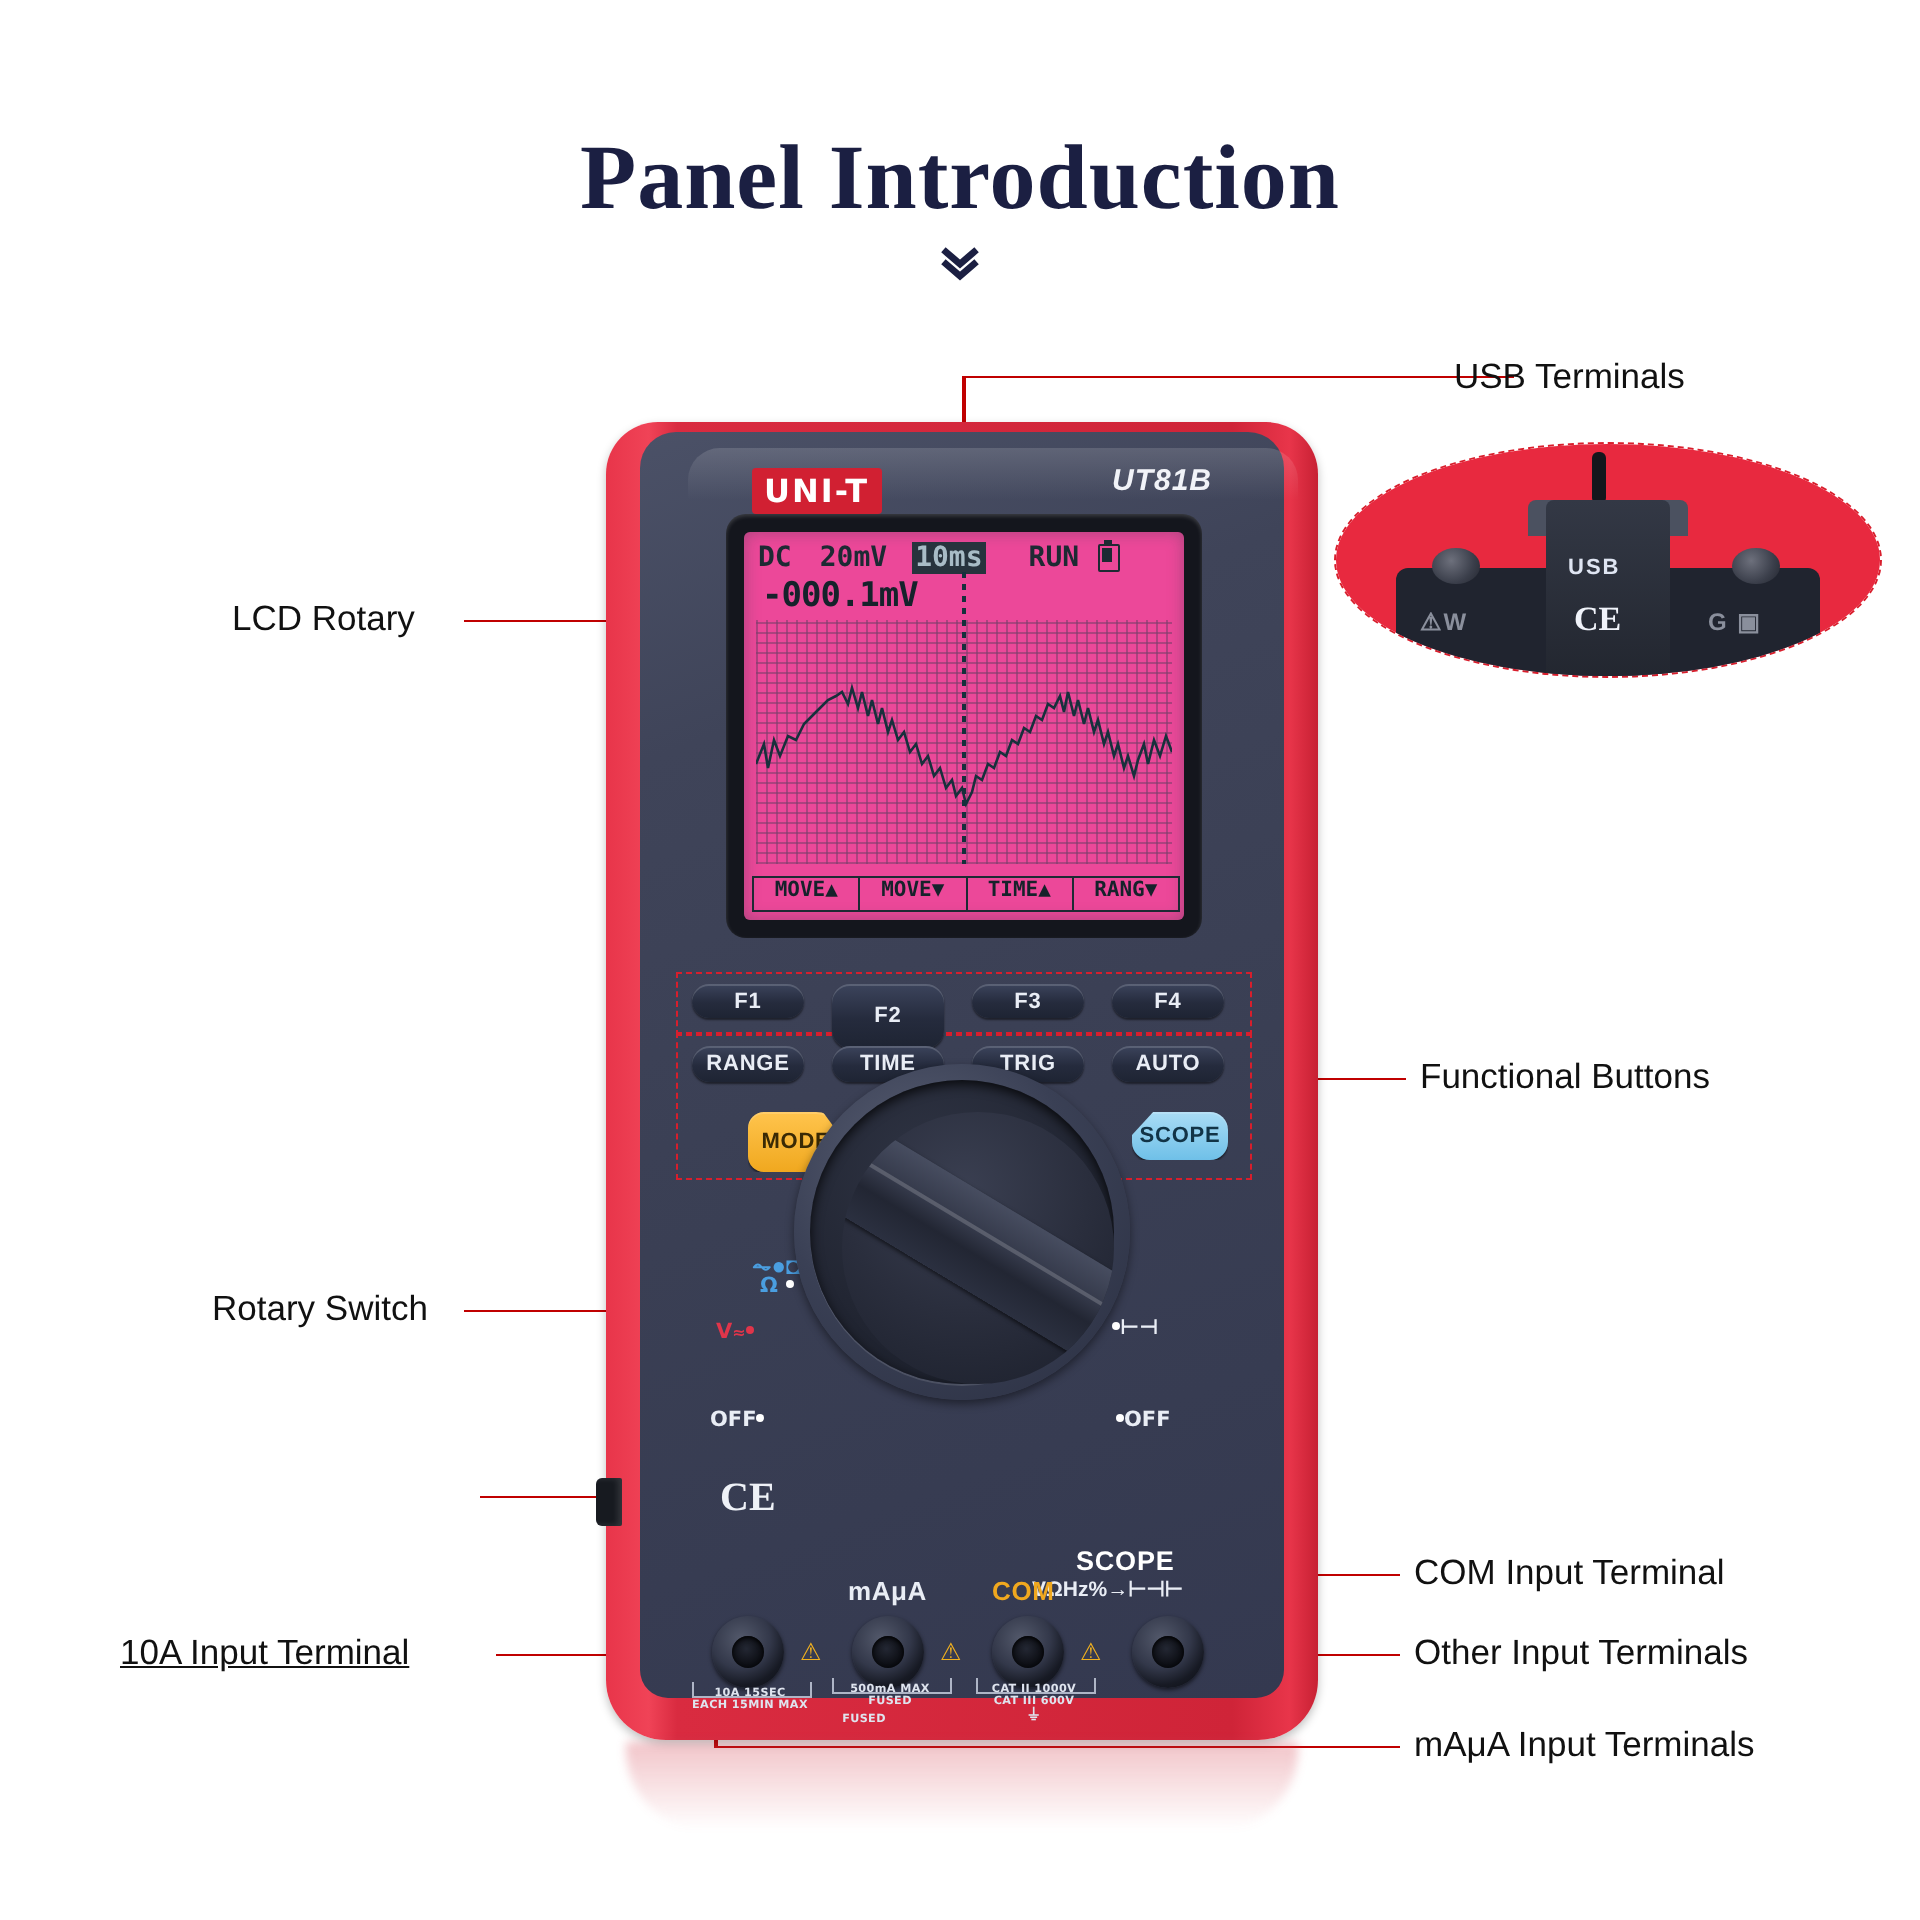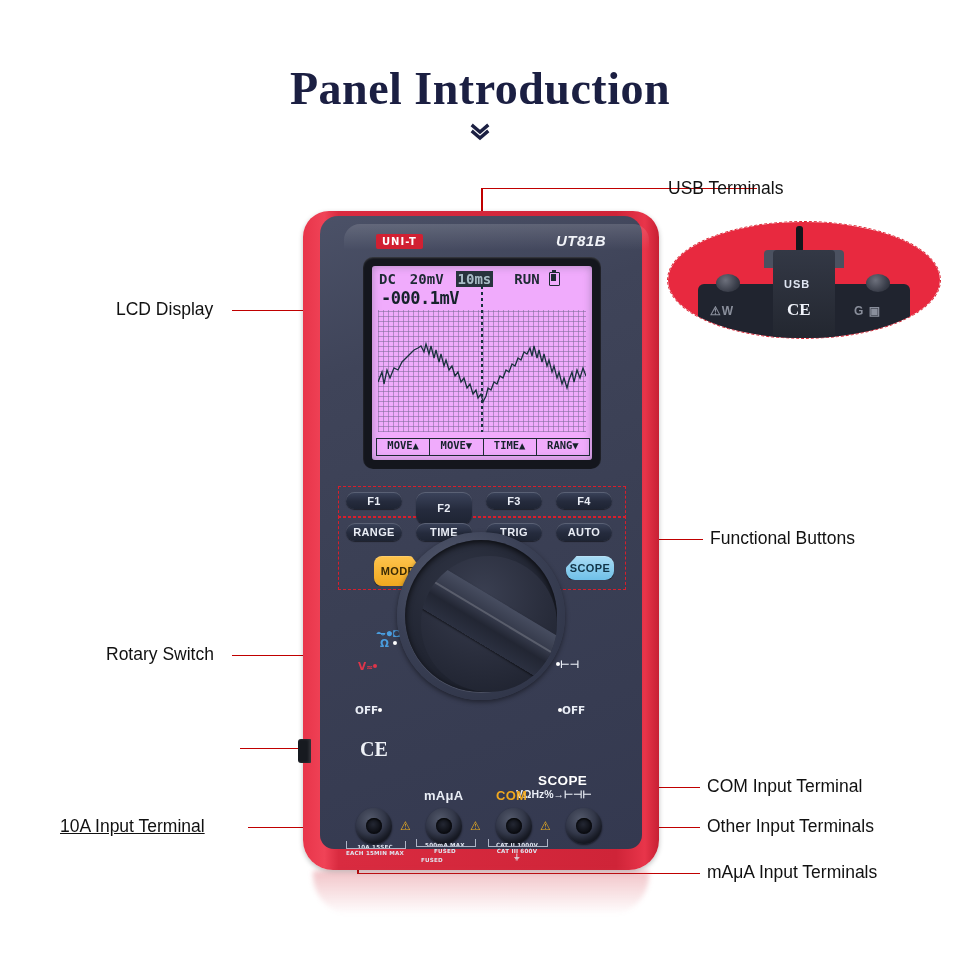--- a/index.html
+++ b/index.html
@@ -45,37 +45,37 @@
     border-radius:16px 16px 0 0;
   }
   .power-jack{
     position:absolute;left:-5px;top:528px;width:13px;height:24px;background:#171a20;
     border-radius:3px 1px 1px 3px;box-shadow:inset -2px 0 3px rgba(255,255,255,.12);
   }
 
   
   .brand{
     position:absolute;left:56px;top:18px;background:#d12032;color:#fff;
-    font-weight:bold;font-size:10px;letter-spacing:1px;padding:1.5px 6px 2px 6px;border-radius:2px;
+    font-weight:bold;font-size:16px;letter-spacing:1px;padding:1.5px 6px 2px 6px;border-radius:2px;
     font-family:"DejaVu Sans",sans-serif;
   }
   .model{
     position:absolute;right:36px;top:16px;color:#f1f3f8;font-style:italic;font-weight:bold;
     font-size:15px;letter-spacing:.5px;
   }
 
   
   .lcd-bezel{
     position:absolute;left:43px;top:41px;width:238px;height:212px;
     background:#14161d;border-radius:10px;
     box-shadow:inset 0 1px 2px rgba(255,255,255,.18);
   }
   .lcd{
     position:absolute;left:9px;top:9px;width:220px;height:194px;
-    background:#f0abfc;border-radius:3px;overflow:hidden;
+    background:#ec4899;border-radius:3px;overflow:hidden;
     box-shadow:inset 0 0 8px rgba(40,60,70,.35);
   }
   .lcd-top{
     position:absolute;left:0;top:3px;width:220px;height:20px;color:#1d2a33;
     font-family:"DejaVu Sans Mono",monospace;font-size:14px;font-weight:bold;
     display:flex;align-items:center;
   }
   .lcd-top span{display:inline-block;}
   .lt-dc{margin-left:7px;}
   .lt-range{margin-left:14px;}
@@ -238,22 +238,22 @@
   <div class="leader" style="left:240px;top:748px;width:68px;"></div>
   <div class="leader" style="left:248px;top:827px;width:130px;"></div>
 
   <div class="leader" style="left:631px;top:539px;width:72px;"></div>
   <div class="leader" style="left:519px;top:787px;width:181px;"></div>
   <div class="leader v" style="left:519px;top:772px;width:1.6px;height:16px;"></div>
   <div class="leader" style="left:630px;top:827px;width:70px;"></div>
   <div class="leader" style="left:357px;top:873px;width:343px;"></div>
   <div class="leader v" style="left:357px;top:828px;width:1.6px;height:46px;"></div>
 
-  <div class="ann" style="left:668px;top:178px;">USB Terminals</div>
-  <div class="ann" style="left:116px;top:299px;">LCD Display</div>
+  <div class="ann" style="left:727px;top:178px;">USB Terminals</div>
+  <div class="ann" style="left:116px;top:299px;">LCD Rotary</div>
   <div class="ann" style="left:106px;top:644px;">Rotary Switch</div>
   <div class="ann" style="left:60px;top:816px;text-decoration:underline;">10A Input Terminal</div>
   <div class="ann" style="left:710px;top:528px;">Functional Buttons</div>
   <div class="ann" style="left:707px;top:776px;">COM Input Terminal</div>
   <div class="ann" style="left:707px;top:816px;">Other Input Terminals</div>
   <div class="ann" style="left:707px;top:862px;">mAμA Input Terminals</div>
 
   <div id="usb-inset">
     <div class="ellipse-clip">
       <div class="usb-red"></div>

